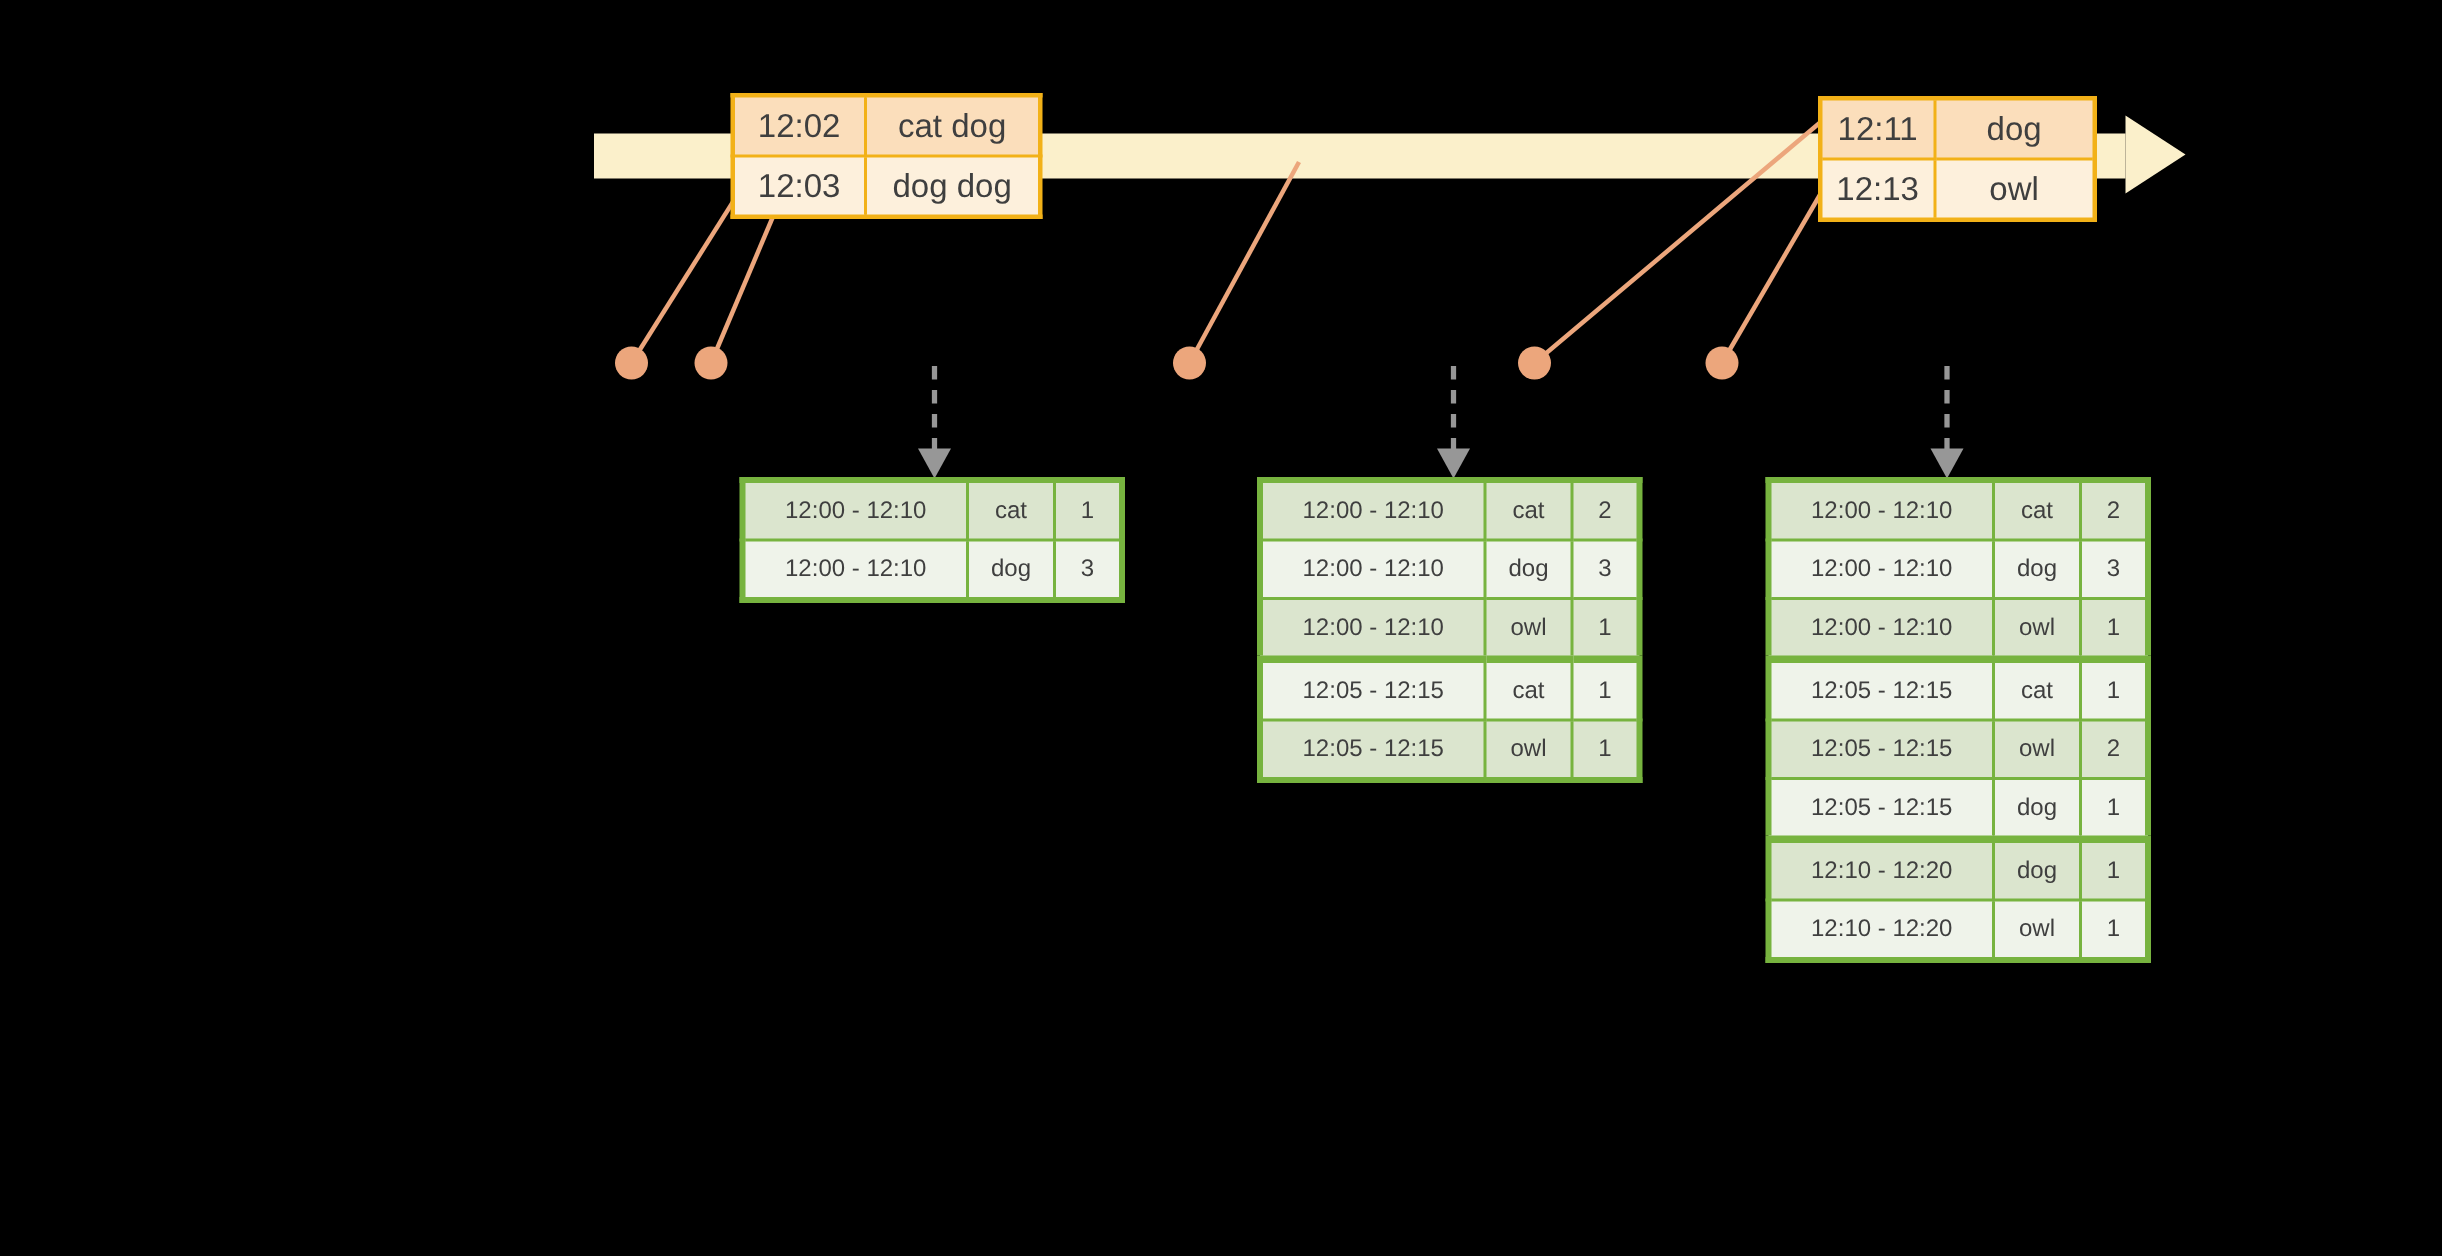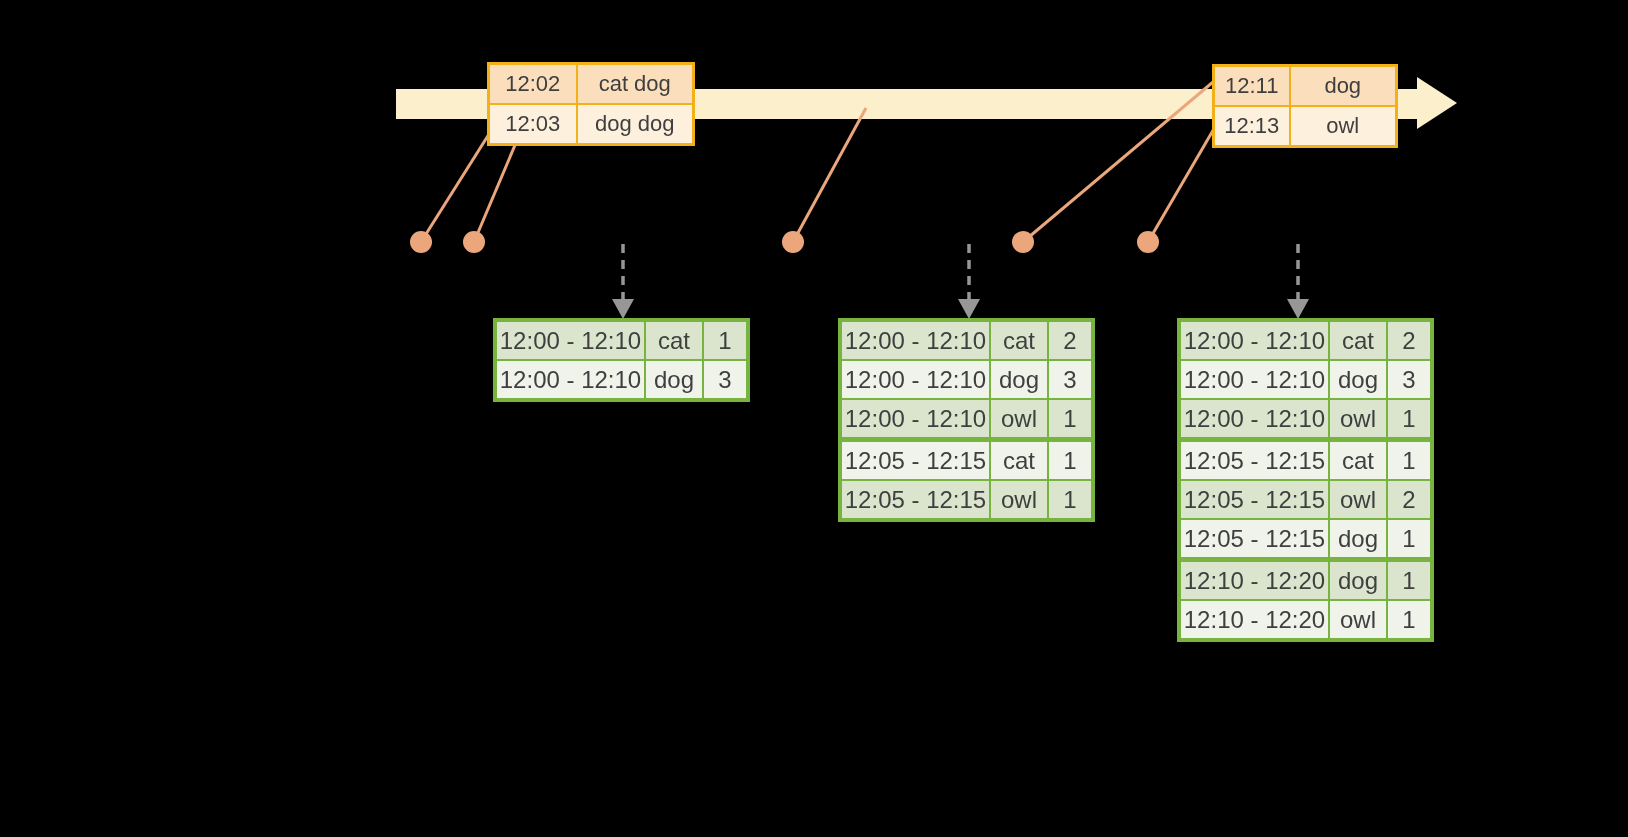--- a/index.html
+++ b/index.html
@@ -28,21 +28,21 @@
   td{padding:0;text-align:center;vertical-align:middle;}
 
   .event-box{border:3px solid var(--event-border);font-size:22px;}
   .event-box td{border:2px solid var(--event-border);height:38px;}
   .event-box tr.dark td{background:var(--event-row-dark);}
   .event-box tr.light td{background:var(--event-row-light);}
   #event-box-0{left:487px;top:62px;}
   #event-box-1{left:865px;top:84px;}
   #event-box-2{left:1212px;top:64px;border-radius:29px;}
 
-  .result-table{border:4px solid var(--table-border);font-size:24px;}
+  .result-table{border:4px solid var(--table-border);font-size:16px;}
   .result-table td{border:2px solid var(--table-border);height:37px;}
   .result-table tr.dark td{background:var(--table-row-dark);}
   .result-table tr.light td{background:var(--table-row-light);}
   .result-table tr.group-start td{border-top-width:5px;}
   #result-table-0{left:493px;top:318px;}
   #result-table-1{left:838px;top:318px;}
   #result-table-2{left:1177px;top:318px;}
 </style>
 </head>
 <body>

